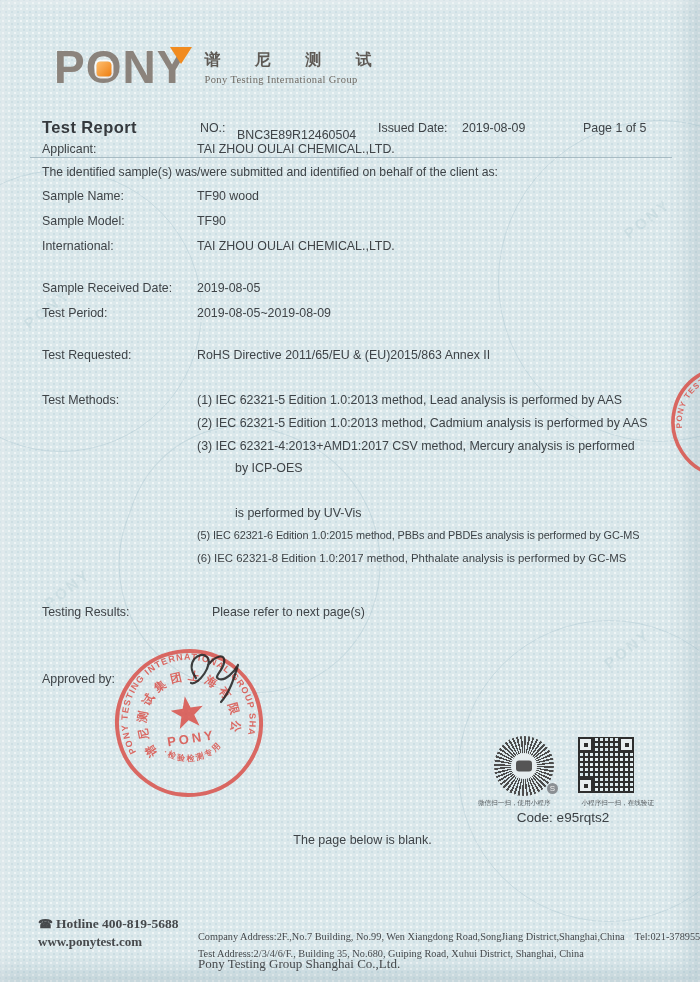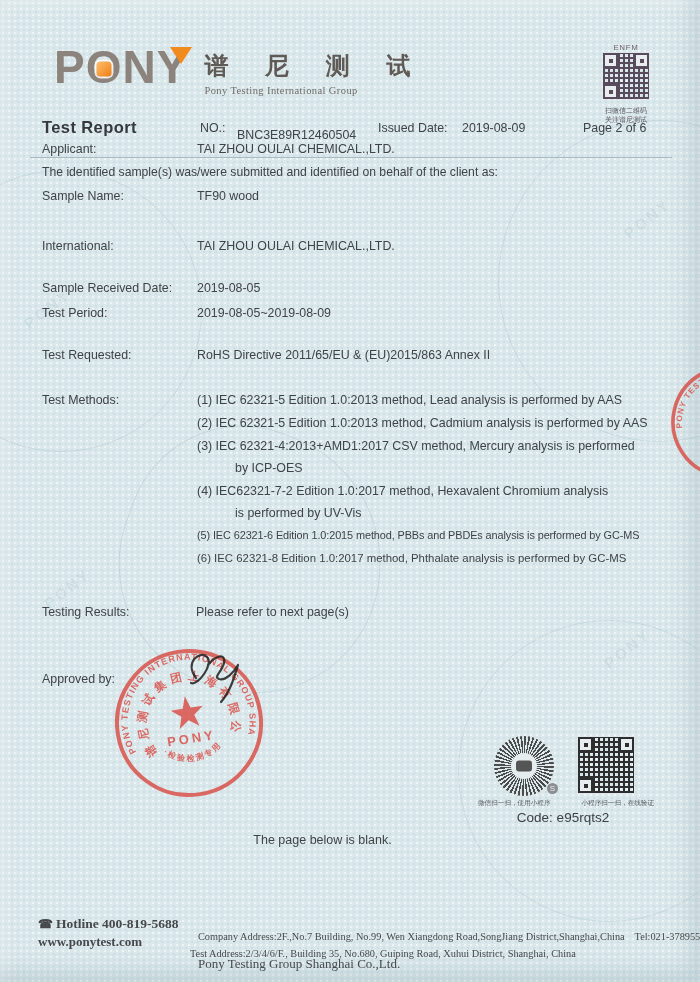--- a/index.html
+++ b/index.html
@@ -24,21 +24,21 @@
 
   
   .logo{position:absolute;left:54px;top:44px;display:flex;align-items:flex-start;}
   .wordmark{font-weight:800;font-size:46px;line-height:46px;color:#8b837c;letter-spacing:1px;display:flex;}
   .wordmark span{position:relative;}
   .letter-o::after{content:"";position:absolute;left:50%;top:55%;transform:translate(-50%,-50%);
     width:15px;height:15px;border-radius:4px;background:linear-gradient(135deg,#ffc070,#ed7d10);box-shadow:0 0 0 2px rgba(255,255,255,.8);}
   .letter-y .tri{position:absolute;top:3px;right:-4px;width:0;height:0;
     border-left:11px solid transparent;border-right:11px solid transparent;border-top:17px solid #f18b1f;}
   .logo-cjk{margin-left:16px;padding-top:6px;}
-  .logo-cn{font-size:24px;font-weight:bold;color:#5f5a55;letter-spacing:15px;white-space:nowrap;}
+  .logo-cn{font-size:16px;font-weight:bold;color:#5f5a55;letter-spacing:15px;white-space:nowrap;}
   .logo-sub{font-family:"Liberation Serif","DejaVu Serif",serif;font-size:10.5px;color:#6f6a64;margin-top:3px;letter-spacing:.4px;}
 
   .header-qr{position:absolute;left:598px;top:43px;width:56px;text-align:center;}
   .enfm{font-size:7.5px;color:#6b5e6b;letter-spacing:1px;}
   .qr{position:relative;display:inline-block;background:
       repeating-linear-gradient(0deg, currentColor 0 2px, transparent 2px 5px),
       repeating-linear-gradient(90deg, currentColor 0 2px, transparent 2px 5px);}
   .qr::before,.qr::after,.qr .m{content:"";position:absolute;width:11px;height:11px;border:2px solid currentColor;
       background:linear-gradient(currentColor,currentColor) center/4px 4px no-repeat, #e8eef0;}
   .qr::before{left:0;top:0;}
@@ -69,29 +69,29 @@
   .miniapp::before{content:"";position:absolute;left:50%;top:50%;transform:translate(-50%,-50%);
     width:26px;height:26px;border-radius:50%;background:#e6edef;}
   .miniapp::after{content:"";position:absolute;left:50%;top:50%;transform:translate(-50%,-50%);
     width:16px;height:11px;border-radius:3px;background:#555;}
   .miniapp .badge{position:absolute;right:-4px;bottom:2px;width:11px;height:11px;border-radius:50%;
     background:#8a8f93;color:#f0f0f0;font-size:8px;line-height:11px;text-align:center;}
   .qr2{position:absolute;left:578px;top:737px;width:56px;height:56px;color:#2e2e2e;}
   .verify-caps{position:absolute;left:478px;top:799px;width:176px;display:flex;justify-content:space-between;font-size:6.6px;color:#555a5e;}
   .verify-code{position:absolute;left:470px;top:810px;width:186px;text-align:center;font-size:13.5px;color:#3c4145;}
 
-  .blank-note{position:absolute;left:0;top:833px;width:645px;text-align:center;font-size:12.5px;color:#3e4347;}
+  .blank-note{position:absolute;left:0;top:833px;width:645px;text-align:center;font-size:12.5px;color:#3e4347;padding-left:40px;}
 
   
   .footer{position:absolute;left:0;top:910px;width:100%;font-family:"Liberation Serif","DejaVu Serif",serif;color:#46494c;}
   .hotline{position:absolute;left:38px;top:6px;font-weight:bold;font-size:13.5px;white-space:nowrap;}
   .website{position:absolute;left:38px;top:24px;font-weight:bold;font-size:13px;}
   .f-company{position:absolute;left:198px;top:4px;font-size:13px;white-space:nowrap;margin-top:42px;}
   .f-line2{position:absolute;left:198px;top:21px;font-size:10.3px;white-space:nowrap;}
-  .f-line3{position:absolute;left:190px;top:38px;font-size:10.3px;white-space:nowrap;}
+  .f-line3{position:absolute;left:198px;top:38px;font-size:10.3px;white-space:nowrap;}
   .f-tel{margin-left:10px;}
   .phone-glyph{font-size:12px;margin-right:3px;}
 </style>
 </head>
 <body>
 
 <div class="page">
 
   <div class="guilloche g1"></div>
   <div class="guilloche g2"></div>
@@ -108,48 +108,46 @@
         <span class="letter-o">O</span>
         <span>N</span>
         <span class="letter-y">Y<i class="tri"></i></span>
     </div>
     <div class="logo-cjk">
       <div class="logo-cn">谱 尼 测 试</div>
       <div class="logo-sub">Pony Testing International Group</div>
     </div>
   </div>
 
-  <div class="header-qr">
-    <div class="enfm">ENFM</div>
-    <div class="qr hdr-qr-box"><span class="m"></span></div>
-    <div class="qr-cap">扫微信二维码</div>
-    <div class="qr-cap" style="margin-top:0;">关注谱尼测试</div>
-  </div>
 
   <div class="row" style="top:118px;">
     <span class="lbl title">Test Report</span>
     <span style="position:absolute;left:200px;top:3px;">NO.:</span>
     <span style="position:absolute;left:237px;top:10px;">BNC3E89R12460504</span>
     <span style="position:absolute;left:378px;top:3px;">Issued Date:</span>
     <span style="position:absolute;left:462px;top:3px;">2019-08-09</span>
-    <span style="position:absolute;left:583px;top:3px;">Page 2 of 6</span>
+    <span style="position:absolute;left:583px;top:3px;">Page 1 of 5</span>
   </div>
 
   <div class="row" style="top:142px;">
     <span class="lbl">Applicant:</span>
     <span class="val">TAI ZHOU OULAI CHEMICAL.,LTD.</span>
   </div>
 
   <div class="divider"></div>
   <div class="intro">The identified sample(s) was/were submitted and identified on behalf of the client as:</div>
 
   <div class="row" style="top:189px;">
     <span class="lbl">Sample Name:</span>
     <span class="val">TF90 wood</span>
   </div>
+  <div class="row" style="top:214px;">
+    <span class="lbl">Sample Model:</span>
+    <span class="val">TF90</span>
+  </div>
   <div class="row" style="top:239px;">
     <span class="lbl">International:</span>
     <span class="val">TAI ZHOU OULAI CHEMICAL.,LTD.</span>
   </div>
   <div class="row" style="top:281px;">
     <span class="lbl">Sample Received Date:</span>
     <span class="val">2019-08-05</span>
   </div>
   <div class="row" style="top:306px;">
     <span class="lbl">Test Period:</span>
@@ -166,36 +164,33 @@
   </div>
   <div class="row" style="top:416px;">
       <span class="val">(2) IEC 62321-5 Edition 1.0:2013 method, Cadmium analysis is performed by AAS</span>
     </div>
   <div class="row" style="top:439px;">
       <span class="val">(3) IEC 62321-4:2013+AMD1:2017 CSV method, Mercury analysis is performed</span>
     </div>
   <div class="row" style="top:461px;">
       <span class="val indent">by ICP-OES</span>
     </div>
-  <div class="row" style="top:484px;">
-      <span class="val">(4) IEC62321-7-2 Edition 1.0:2017 method, Hexavalent Chromium analysis</span>
-    </div>
   <div class="row" style="top:506px;">
       <span class="val indent">is performed by UV-Vis</span>
     </div>
   <div class="row" style="top:529px;">
       <span class="val tight">(5) IEC 62321-6 Edition 1.0:2015 method, PBBs and PBDEs analysis is performed by GC-MS</span>
     </div>
   <div class="row" style="top:552px;text-decoration:underline;">
       <span class="val tight2">(6) IEC 62321-8 Edition 1.0:2017 method, Phthalate analysis is performed by GC-MS</span>
     </div>
 
   <div class="row" style="top:605px;">
     <span class="lbl">Testing Results:</span>
-    <span class="val" style="left:196px;">Please refer to next page(s)</span>
+    <span class="val" style="left:212px;">Please refer to next page(s)</span>
   </div>
 
   <div class="row" style="top:672px;">
     <span class="lbl">Approved by:</span>
   </div>
 
   <svg class="stamp" viewBox="0 0 154 154">
     <g transform="rotate(-9 77 77)" opacity="0.8">
       <circle cx="77" cy="77" r="72" fill="none" stroke="#d94840" stroke-width="4"></circle>
       <defs>

